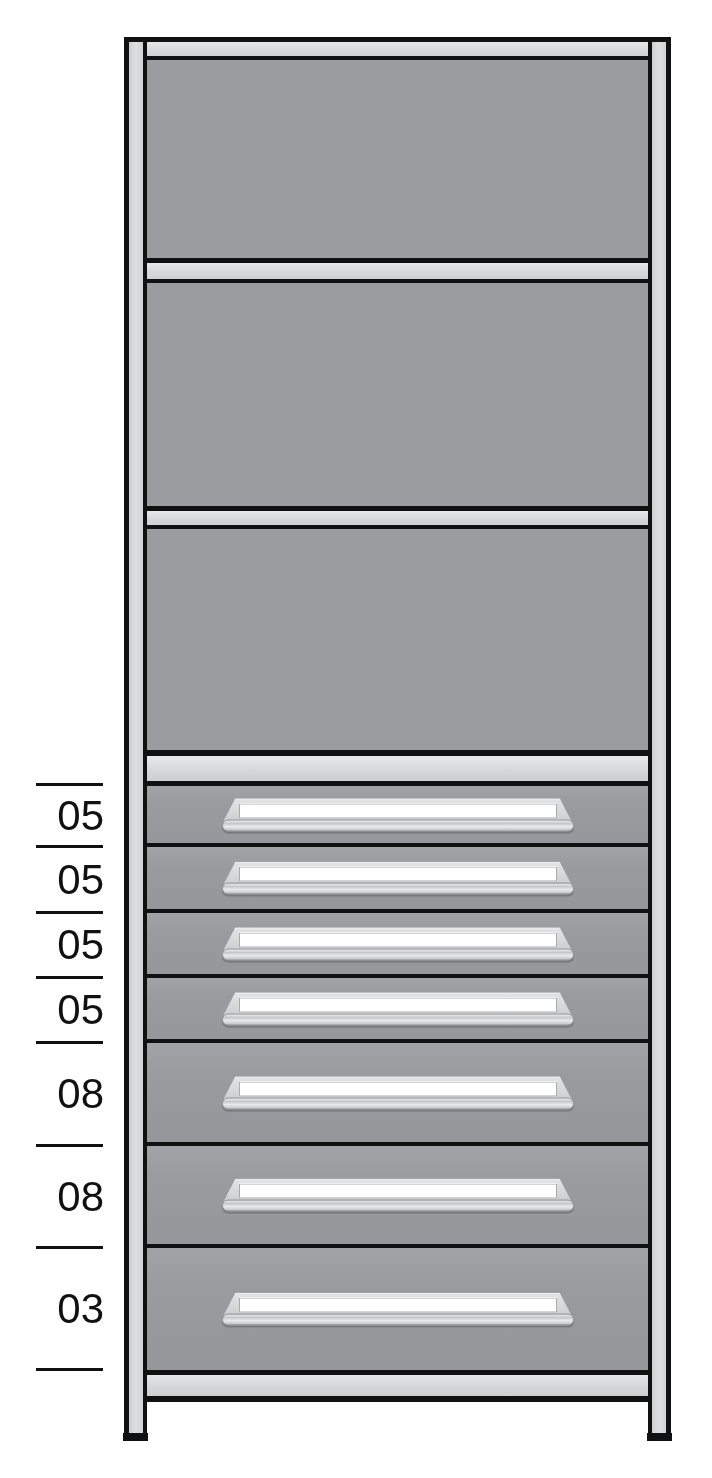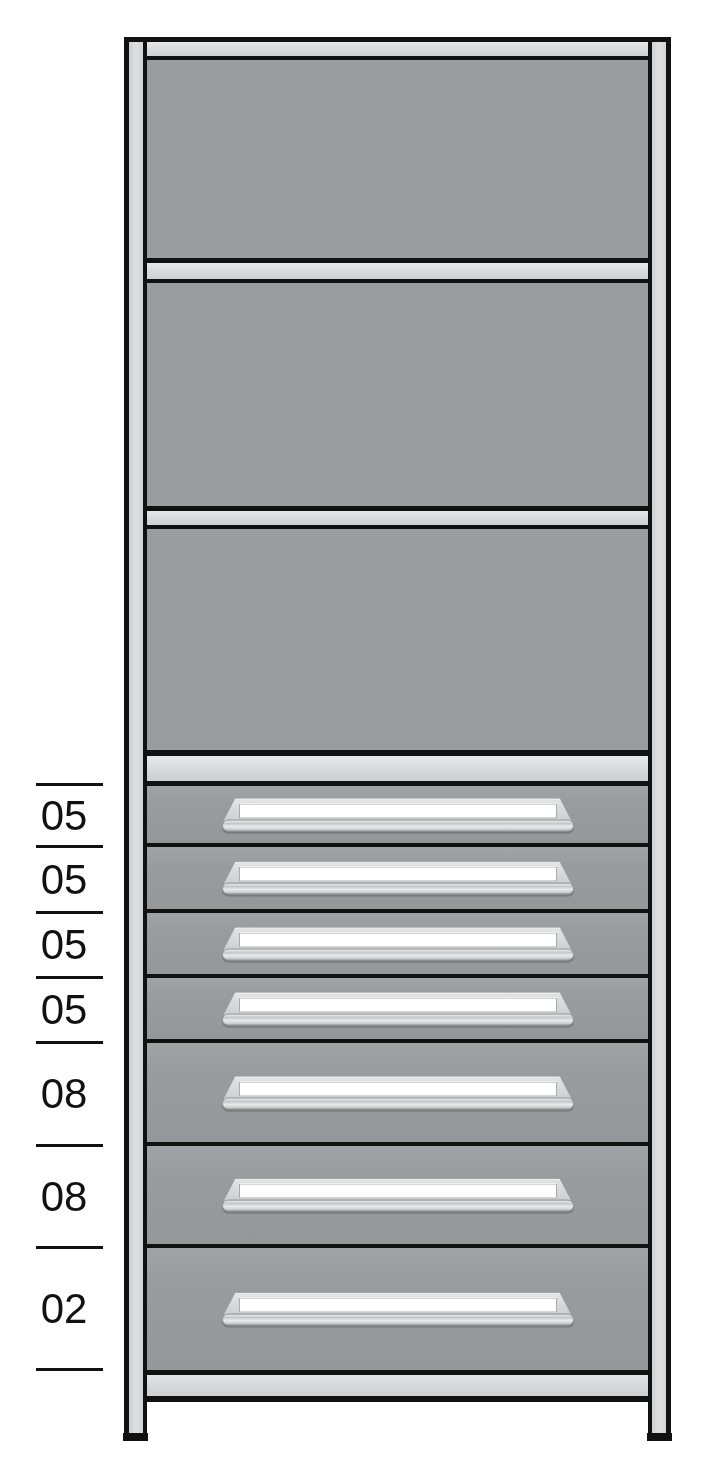--- a/index.html
+++ b/index.html
@@ -10,21 +10,21 @@
     font-family:"Liberation Sans", sans-serif;
     overflow:hidden;
   }
   
   .tick{
     position:absolute;left:36px;width:67px;height:3px;
     background:#111;
   }
   .dim-label{
     position:absolute;left:24px;width:80px;height:42px;
-    font-size:42px;line-height:42px;text-align:center;
+    font-size:42px;line-height:42px;text-align:right;
     color:#111;letter-spacing:0px;
   }
   
   .unit{position:absolute;left:124px;top:37px;width:547px;height:1403px;}
   .post{
     position:absolute;top:0;bottom:0;width:23px;box-sizing:border-box;
     background:linear-gradient(90deg,#cdced0,#dedfe1 45%,#d2d3d5);
     border-top:5px solid #111;
   }
   .post-left{left:0;border-left:5px solid #111;border-right:4px solid #111;}
@@ -107,21 +107,21 @@
   <div class="tick" style="top:1144px"></div>
   <div class="tick" style="top:1246px"></div>
   <div class="tick" style="top:1368px"></div>
 
   <div class="dim-label" style="top:795px">05</div>
   <div class="dim-label" style="top:859px">05</div>
   <div class="dim-label" style="top:924px">05</div>
   <div class="dim-label" style="top:989px">05</div>
   <div class="dim-label" style="top:1073px">08</div>
   <div class="dim-label" style="top:1176px">08</div>
-  <div class="dim-label" style="top:1288px">02</div>
+  <div class="dim-label" style="top:1288px">03</div>
 
   <div class="unit">
     <div class="post post-left"></div>
     <div class="post post-right"></div>
 
     <div class="stack">
       <div class="rail"></div>
       <div class="panel p1"></div>
       <div class="shelf s1"></div>
       <div class="panel p2"></div>

